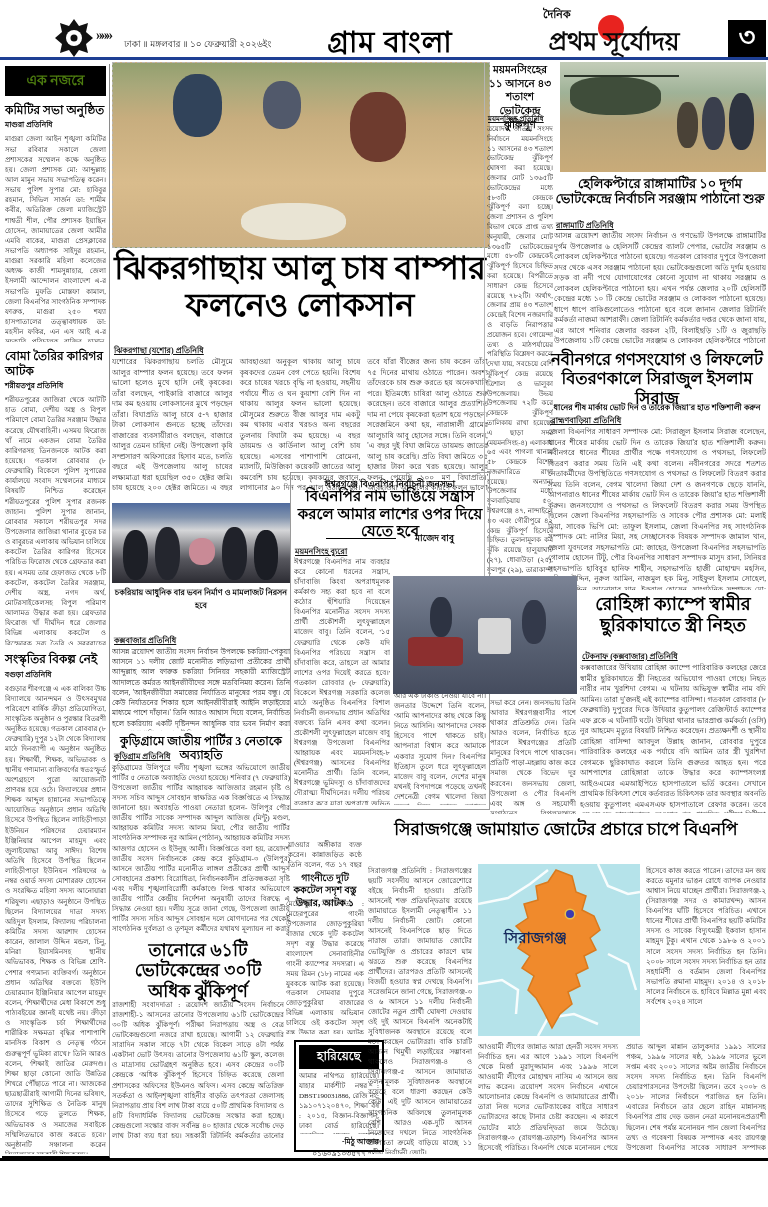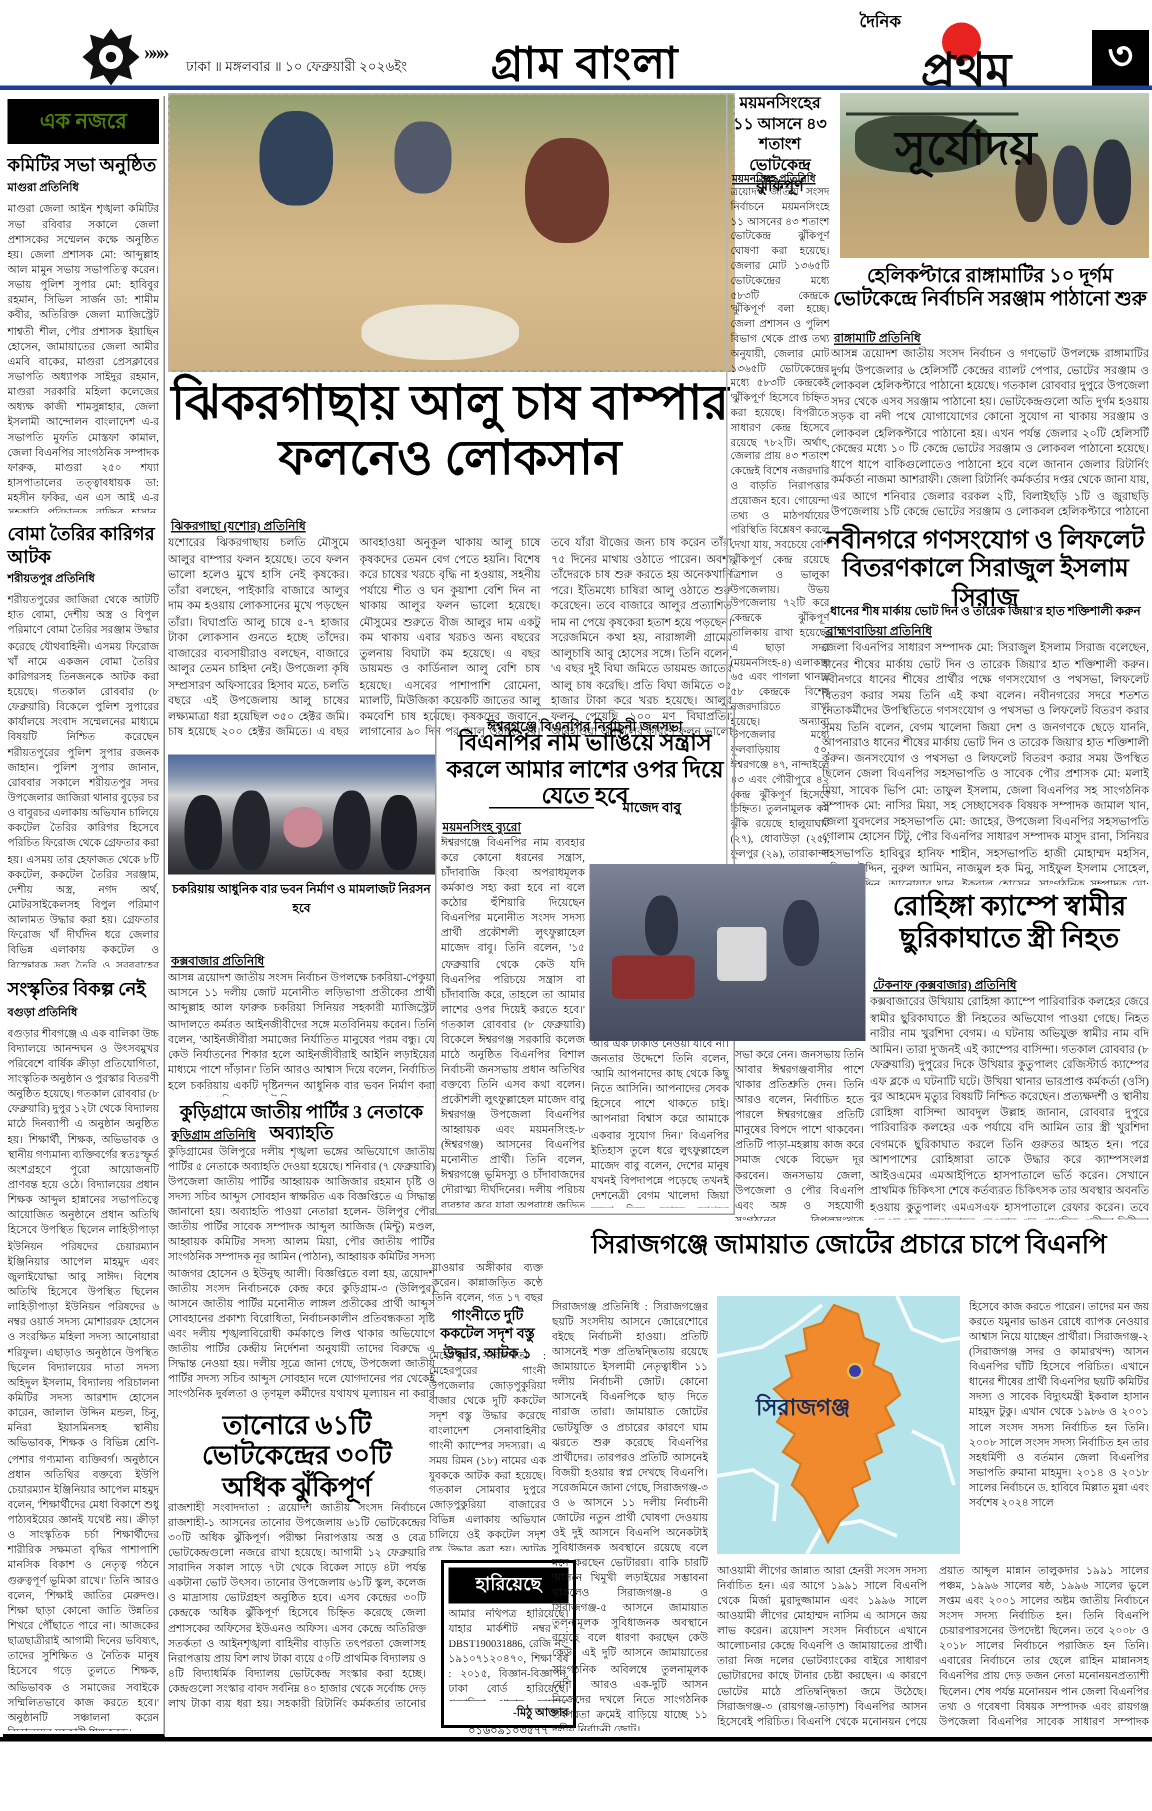--- a/index.html
+++ b/index.html
@@ -10,21 +10,21 @@
   .by{font-size:8px;font-weight:bold;text-decoration:underline;color:#111;}
   .bd{font-size:7.4px;line-height:1.42;text-align:justify;color:#1c1c1c;overflow:hidden;word-break:break-word;}
   .kick{font-weight:bold;text-align:center;color:#000;}
   .rule{background:#1e3f94;}
   .vline{background:#b5b5b5;}
   .photo{overflow:hidden;}
   .blob{position:absolute;border-radius:45%;}
   
   #dateline{font-size:9px;color:#222;}
   #section-title{font-size:29px;font-weight:bold;text-align:center;letter-spacing:1px;}
-  #masthead-main{font-size:31px;font-weight:bold;text-align:center;position:relative;z-index:2;color:#0a0a0a;}
+  #masthead-main{font-size:25px;font-weight:bold;text-align:center;position:relative;z-index:2;color:#0a0a0a;}
   #masthead-prefix{font-size:11px;font-weight:bold;}
   #pagebox{background:#000;color:#fff;display:flex;align-items:center;justify-content:center;
            font-size:26px;font-weight:bold;}
   
   #sidebar{border-right:1px solid #8a8a8a;border-bottom:2px solid #000;padding:0 3px;box-sizing:border-box;}
   .sb-title{background:#000;color:#4d7c0f;font-size:14px;font-weight:bold;text-align:center;
             padding:3px 0;margin:2px 0 7px 0;}
   .sb-h{font-size:12px;font-weight:bold;margin:2px 0 2px 0;line-height:1.2;}
   .sb-by{font-size:7.5px;font-weight:bold;margin-bottom:3px;}
   .sb-bd{font-size:7px;line-height:1.45;text-align:justify;color:#1c1c1c;overflow:hidden;margin-bottom:7px;}
@@ -43,21 +43,21 @@
     <svg width="40" height="40" viewBox="0 0 40 40">
       <path d="M20 1 L25 8 L34 5 L32 14 L39 20 L32 26 L34 35 L25 32 L20 39 L15 32 L6 35 L8 26 L1 20 L8 14 L6 5 L15 8 Z" fill="#111"></path>
       <circle cx="20" cy="20" r="8" fill="#fff"></circle>
       <circle cx="20" cy="20" r="3.5" fill="#111"></circle>
     </svg>
   </div>
   <div class="abs" style="left:96px;top:28px;font-size:14px;font-weight:bold;color:#111;letter-spacing:-2px;">»»»</div>
   <div class="abs" id="dateline" style="left:124px;top:37px;width:180px;">ঢাকা ॥ মঙ্গলবার ॥ ১০ ফেব্রুয়ারী ২০২৬ইং</div>
   <div class="abs" id="section-title" style="left:292px;top:19px;width:196px;">গ্রাম বাংলা</div>
 
-  <div class="abs" style="left:563px;top:6px;width:162px;height:50px;">
+  <div class="abs" style="left:533px;top:6px;width:162px;height:50px;">
     <div class="abs" id="masthead-prefix" style="left:10px;top:0;">দৈনিক</div>
     <div class="abs" style="left:62px;top:6px;width:32px;height:32px;z-index:1;">
       <svg width="32" height="32" viewBox="0 0 32 32">
         <circle cx="16" cy="16" r="13" fill="#e8231f"></circle>
       </svg>
     </div>
     <div class="abs" id="masthead-main" style="left:0;top:16px;width:162px;">প্রথম সূর্যোদয়</div>
   </div>
   <div class="abs" id="pagebox" style="left:728px;top:20px;width:38px;height:38px;">
     <span>৩</span>

